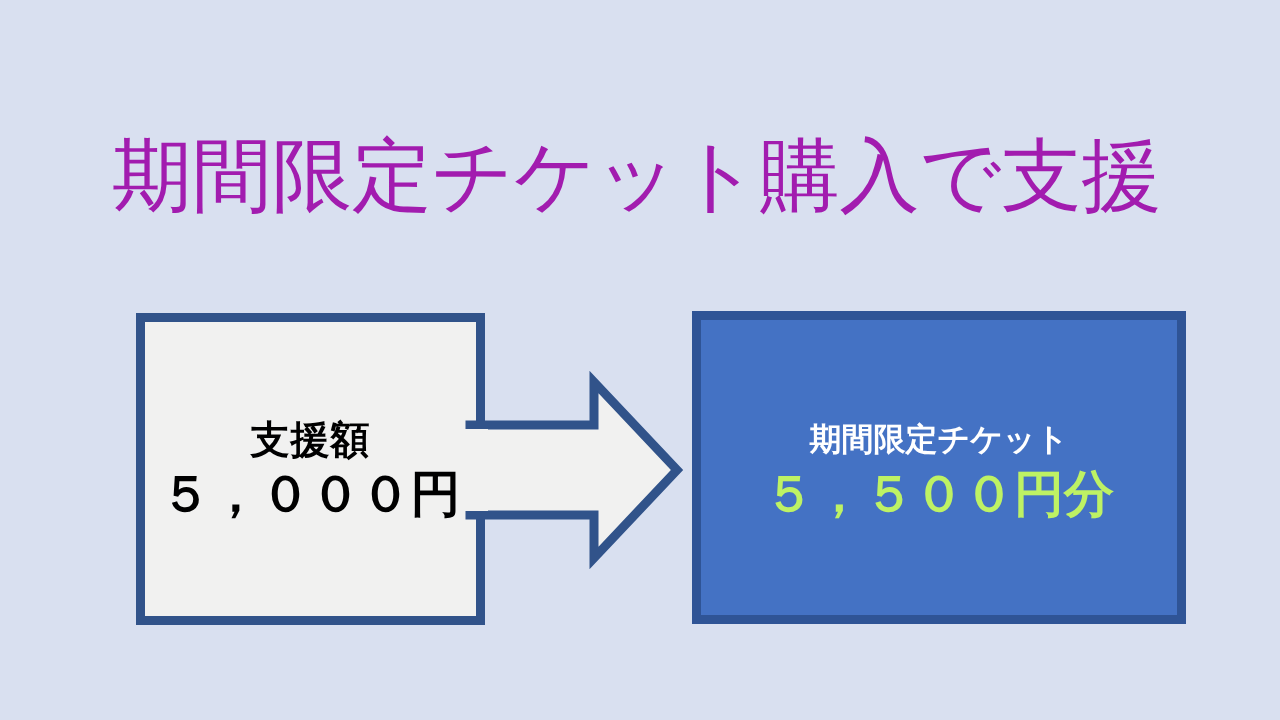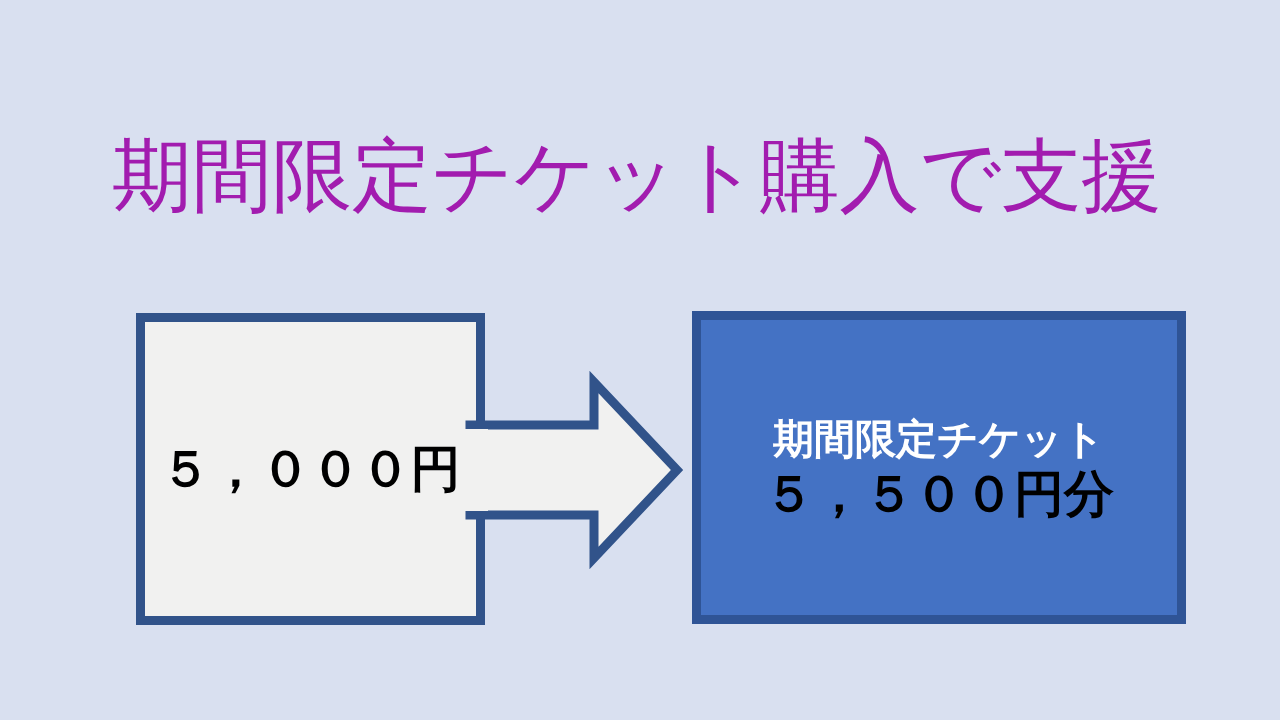--- a/index.html
+++ b/index.html
@@ -96,44 +96,45 @@
     box-sizing: border-box;
     background: #4472c4;
     border: 9px solid #2f5496;
     display: flex;
     flex-direction: column;
     align-items: center;
     justify-content: center;
     z-index: 1;
   }
   #right-box .line1 {
-    font-size: 41px;
+    font-size: 32px;
     font-weight: 700;
     color: #ffffff;
     line-height: 52px;
     white-space: nowrap;
     letter-spacing: 0px;
   }
   #right-box .line2 {
     font-size: 50px;
     font-weight: 700;
-    color: #000000;
+    color: #bef264;
     line-height: 58px;
     white-space: nowrap;
     letter-spacing: 0px;
   }
 </style>
 </head>
 <body>
 
 <div id="slide">
 
   <div id="title">期間限定チケット購入で支援</div>
 
   <div id="left-box">
+    <div class="line1">支援額</div>
     <div class="line2">５，０００円</div>
   </div>
 
   <div id="arrow-wrap">
     <svg viewBox="0 0 215 192" xmlns="http://www.w3.org/2000/svg">
       <path d="M 0 51 L 124 51 L 124 8 L 207 96 L 124 184 L 124 141 L 0 141 Z" fill="#f1f1f0" stroke="#31538a" stroke-width="9" stroke-linejoin="miter"></path>
       <rect x="-12" y="55" width="30" height="82" fill="#f1f1f0" stroke="none"></rect>
     </svg>
   </div>
 

